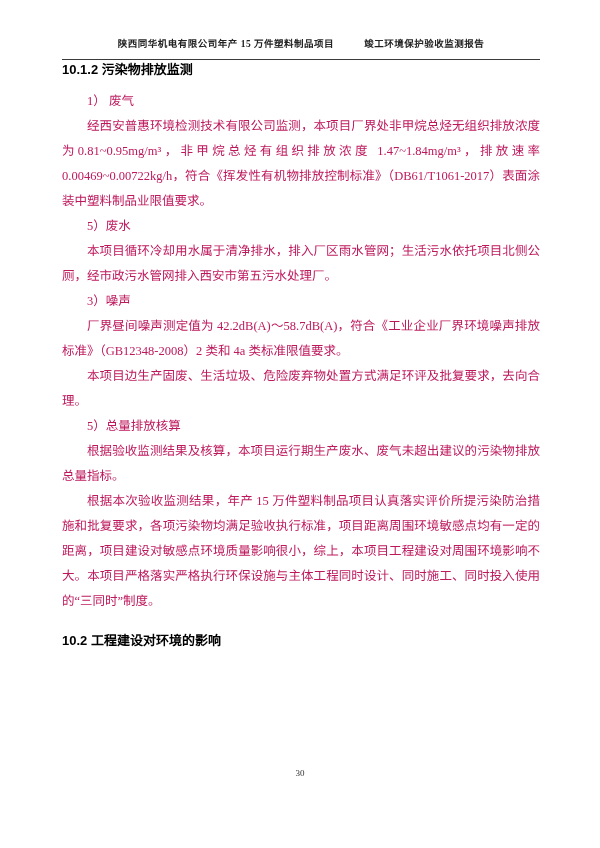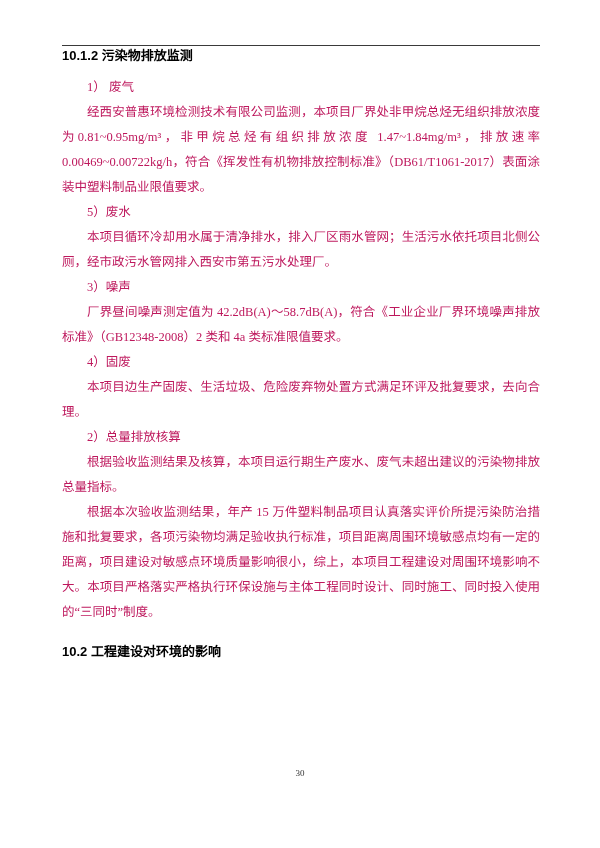--- a/index.html
+++ b/index.html
@@ -72,36 +72,39 @@
     color: #333333;
     font-family: Liberation Serif, serif;
   }
 </style>
 </head>
 <body>
 
 <div class="page">
 
   <header>
+    <div class="header-row">
+      <span>陕西同华机电有限公司年产 15 万件塑料制品项目</span>
+      <span>竣工环境保护验收监测报告</span>
+    </div>
     <hr class="header-rule">
   </header>
 
   <main>
 
     <section class="sect1">
       <h2 class="sec">10.1.2 污染物排放监测</h2>
       <p class="item">1） 废气</p>
       <p class="body">经西安普惠环境检测技术有限公司监测，本项目厂界处非甲烷总烃无组织排放浓度为0.81~0.95mg/m³，非甲烷总烃有组织排放浓度 1.47~1.84mg/m³，排放速率0.00469~0.00722kg/h，符合《挥发性有机物排放控制标准》（DB61/T1061-2017）表面涂装中塑料制品业限值要求。</p>
       <p class="item">5）废水</p>
       <p class="body">本项目循环冷却用水属于清净排水，排入厂区雨水管网；生活污水依托项目北侧公厕，经市政污水管网排入西安市第五污水处理厂。</p>
       <p class="item">3）噪声</p>
       <p class="body">厂界昼间噪声测定值为 42.2dB(A)～58.7dB(A)，符合《工业企业厂界环境噪声排放标准》（GB12348-2008）2 类和 4a 类标准限值要求。</p>
-      <p class="item">4）固废</p>
       <p class="body">本项目边生产固废、生活垃圾、危险废弃物处置方式满足环评及批复要求，去向合理。</p>
-      <p class="item">2）总量排放核算</p>
+      <p class="item">5）总量排放核算</p>
       <p class="body">根据验收监测结果及核算，本项目运行期生产废水、废气未超出建议的污染物排放总量指标。</p>
       <p class="body">根据本次验收监测结果，年产 15 万件塑料制品项目认真落实评价所提污染防治措施和批复要求，各项污染物均满足验收执行标准，项目距离周围环境敏感点均有一定的距离，项目建设对敏感点环境质量影响很小，综上，本项目工程建设对周围环境影响不大。本项目严格落实严格执行环保设施与主体工程同时设计、同时施工、同时投入使用的“三同时”制度。</p>
     </section>
 
     <section class="sect2">
       <h2 class="sec sec2">10.2 工程建设对环境的影响</h2>
     </section>
 
   </main>
 

